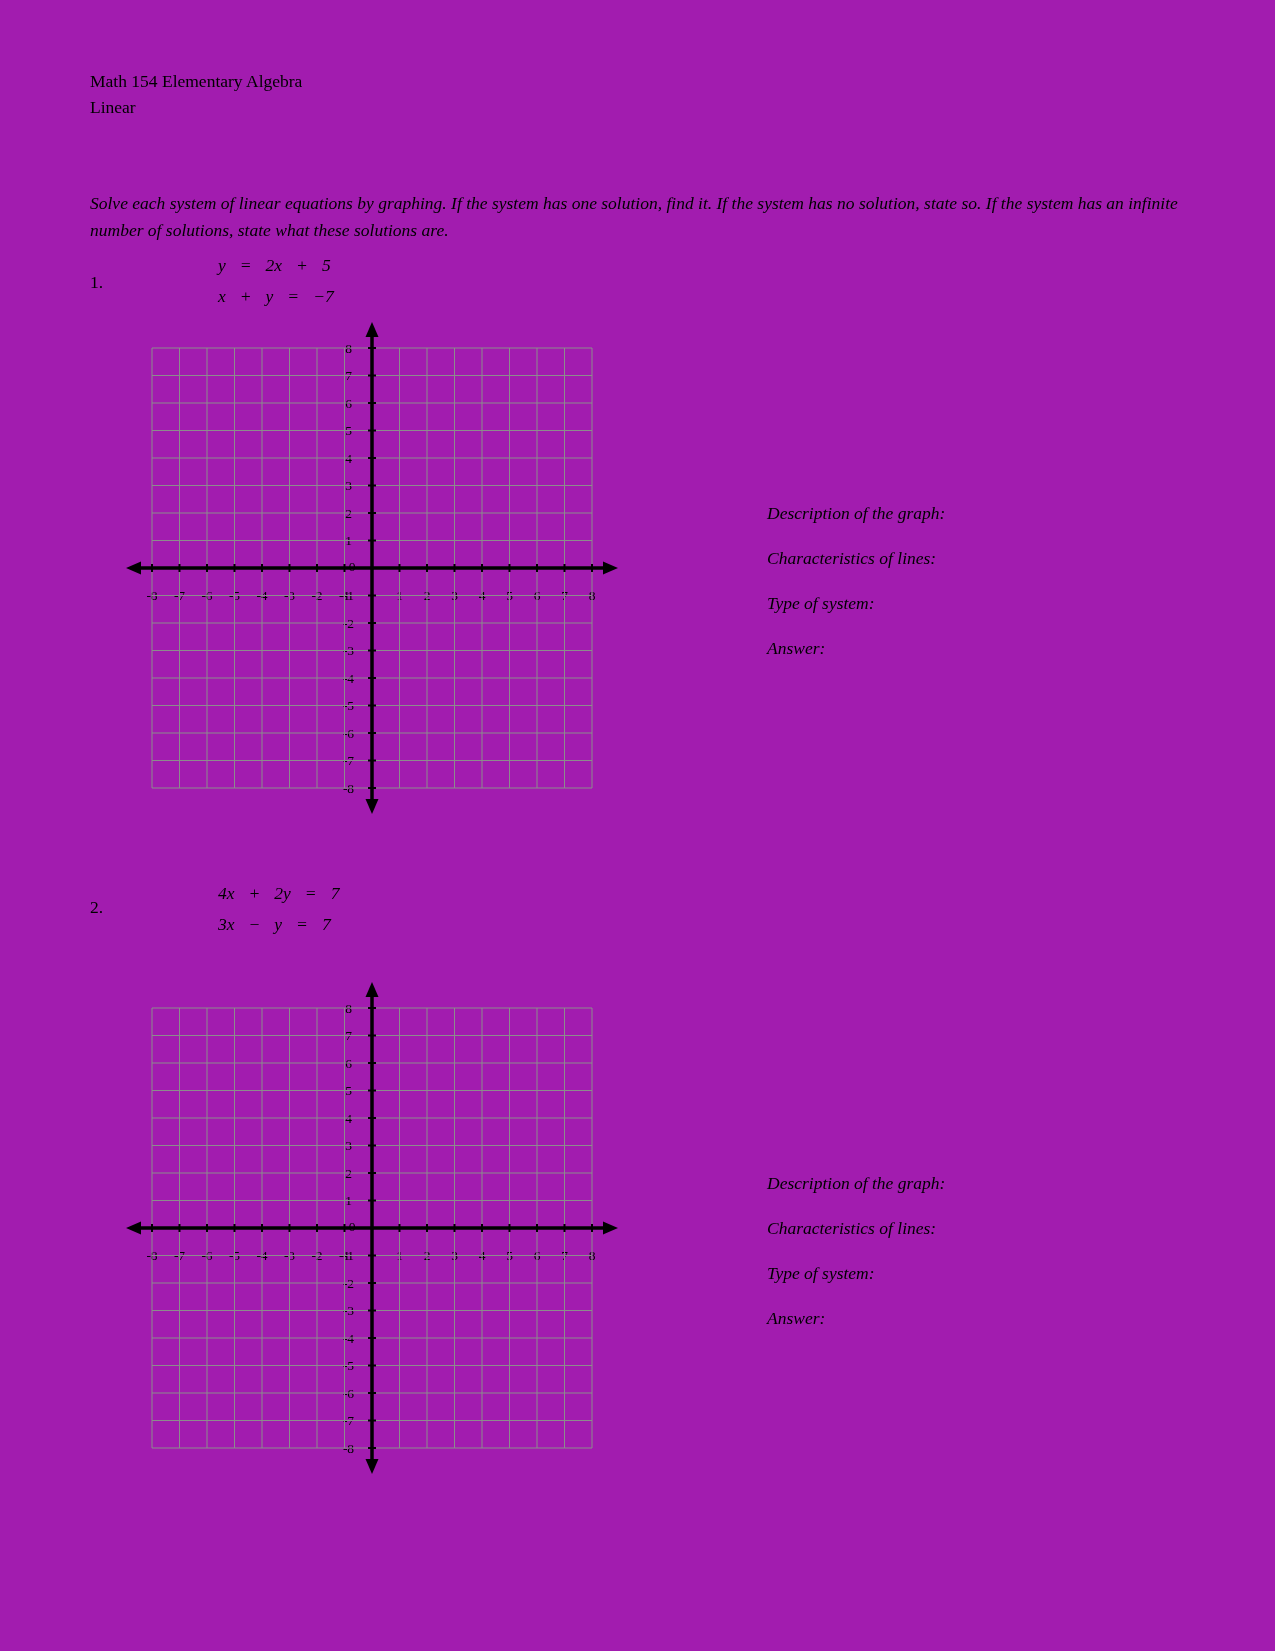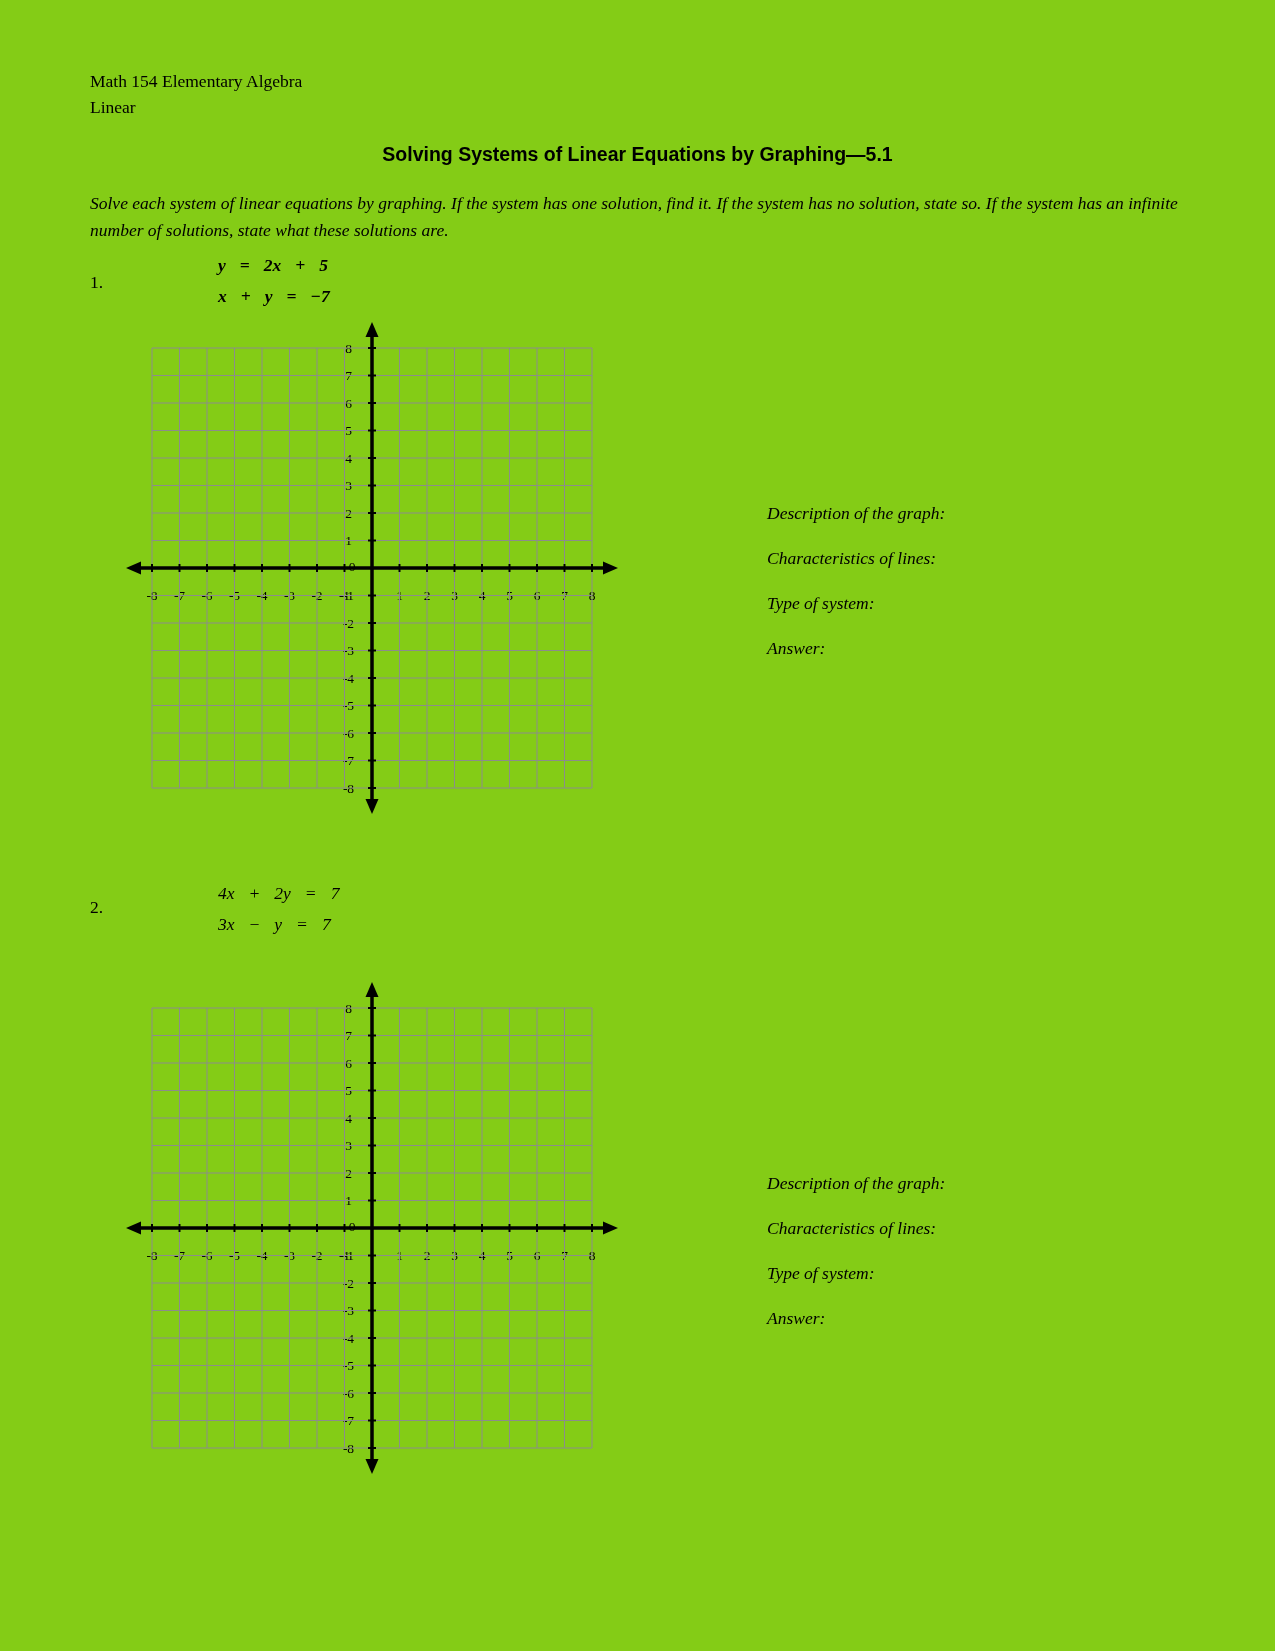--- a/index.html
+++ b/index.html
@@ -1,20 +1,20 @@
 <!DOCTYPE html>
 <html><head>
 <meta charset="utf-8">
 <style>
   html,body{margin:0;padding:0;background:#fff;}
   .page{
     position:relative;
     width:1275px;
     height:1651px;
-    background:#84cc16;
+    background:#a21caf;
     font-family:"Liberation Serif", serif;
     color:#000;
     overflow:hidden;
   }
   .header-left{position:absolute;left:90px;top:68px;font-size:17.5px;line-height:26px;}
   .header-right{position:absolute;left:808px;top:68px;font-size:17.5px;line-height:26px;}
   .blank-row{white-space:nowrap;}
   .blank-line{display:inline-block;width:258px;border-bottom:1.5px solid #000;height:17px;}
   .title{
     position:absolute;left:0;top:143px;width:100%;
@@ -41,26 +41,25 @@
 <body>
 
 <div class="page">
 
   <div class="header-left">
     <div>Math 154 Elementary Algebra</div>
     <div>Linear</div>
   </div>
 
 
-  <div class="title">Solving Systems of Linear Equations by Graphing—5.1</div>
 
   <p class="instructions">Solve each system of linear equations by graphing. If the system has one solution, find it. If the system has no solution, state so. If the system has an infinite number of solutions, state what these solutions are.</p>
 
   <div class="prob-num" style="top:272px;">1.</div>
-  <div class="equations" style="top:250px;font-weight:bold;">
+  <div class="equations" style="top:250px;">
     <div class="equation">y = 2x + 5</div>
     <div class="equation">x + y = −7</div>
   </div>
 
   <div class="grid-wrap" style="left:124px;top:320px;"><svg width="496" height="496" viewBox="0 0 496 496">
         <text x="28" y="275.5" text-anchor="middle" dominant-baseline="central" font-size="13.5" font-family="&quot;Liberation Serif&quot;, serif" fill="#000">-8</text>
         <text x="55.5" y="275.5" text-anchor="middle" dominant-baseline="central" font-size="13.5" font-family="&quot;Liberation Serif&quot;, serif" fill="#000">-7</text>
         <text x="83" y="275.5" text-anchor="middle" dominant-baseline="central" font-size="13.5" font-family="&quot;Liberation Serif&quot;, serif" fill="#000">-6</text>
         <text x="110.5" y="275.5" text-anchor="middle" dominant-baseline="central" font-size="13.5" font-family="&quot;Liberation Serif&quot;, serif" fill="#000">-5</text>
         <text x="138" y="275.5" text-anchor="middle" dominant-baseline="central" font-size="13.5" font-family="&quot;Liberation Serif&quot;, serif" fill="#000">-4</text>

